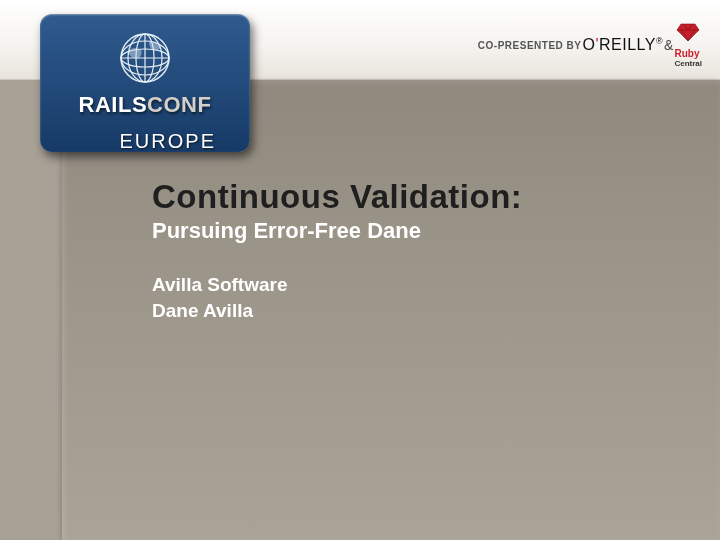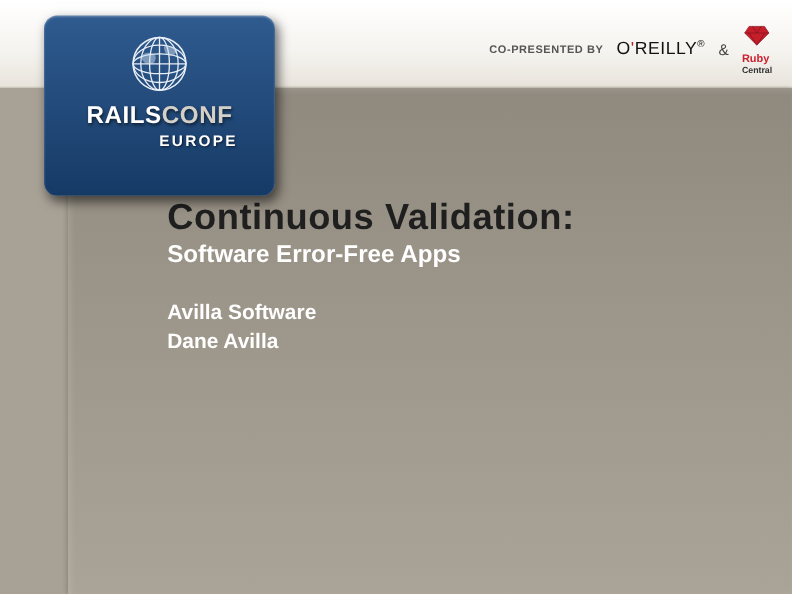--- a/index.html
+++ b/index.html
@@ -17,21 +17,21 @@
     height: 80px;
     background: linear-gradient(to bottom, #ffffff 0%, #f5f3ef 60%, #e8e4dc 100%);
     border-bottom: 1px solid #cfc9bd;
   }
   .sponsors {
     position: absolute;
     top: 22px;
     right: 18px;
     display: flex;
     align-items: center;
-    gap: 12px;
+    gap: 1px;
   }
   .co-presented {
     font-size: 10px;
     font-weight: bold;
     letter-spacing: 0.5px;
     color: #555;
   }
   .oreilly {
     font-size: 16px;
     font-weight: normal;
@@ -58,21 +58,21 @@
     bottom: 0;
     background: linear-gradient(to bottom, #8f897e 0%, #999286 30%, #aaa397 100%);
     border-top-left-radius: 36px;
     box-shadow: inset 2px 2px 6px rgba(255,255,255,0.15), -2px 0 4px rgba(0,0,0,0.15);
   }
   .logo-badge {
     position: absolute;
     top: 14px;
     left: 40px;
     width: 210px;
-    height: 164px;
+    height: 138px;
     background: linear-gradient(to bottom, #2f5b8f 0%, #163a66 100%);
     border-radius: 12px;
     box-shadow: 3px 5px 10px rgba(0,0,0,0.55), inset 0 1px 2px rgba(255,255,255,0.4);
     padding: 14px 16px;
     color: #fff;
   }
   .logo-globe {
     width: 52px;
     height: 52px;
     margin: 4px auto 8px;
@@ -81,24 +81,24 @@
   .logo-text {
     text-align: center;
     font-weight: 900;
     font-size: 22px;
     letter-spacing: 0.5px;
     text-shadow: 1px 2px 3px rgba(0,0,0,0.6);
   }
   .logo-text .conf { color: #d4d0c8; }
   .logo-sub {
     text-align: right;
-    font-size: 14px;
-    font-weight: bold;
+    font-size: 20px;
+    font-weight: normal;
     letter-spacing: 2px;
-    margin-top: 2px;
+    margin-top: 12px;
     padding-right: 18px;
     text-shadow: 1px 1px 2px rgba(0,0,0,0.6);
   }
   .slide-text {
     position: absolute;
     left: 90px;
     top: 98px;
     right: 40px;
   }
   .title {
@@ -137,21 +137,21 @@
         <polyline points="5,8 12,19 19,8" stroke="#801018" stroke-width="0.6" fill="none"></polyline>
       </svg>
       <span class="ruby">Ruby</span><span class="central">Central</span>
     </span>
   </div>
 </div>
 
 <div class="content-panel">
   <div class="slide-text">
     <div class="title">Continuous Validation:</div>
-    <div class="subtitle">Software Error-Free Apps</div>
+    <div class="subtitle">Pursuing Error-Free Dane</div>
     <div class="author">
       <div>Avilla Software</div>
       <div>Dane Avilla</div>
     </div>
   </div>
 </div>
 
 <div class="logo-badge">
   <svg class="logo-globe" viewBox="0 0 52 52">
     <circle cx="26" cy="26" r="24" fill="none" stroke="#e8eef6" stroke-width="1.4"></circle>

